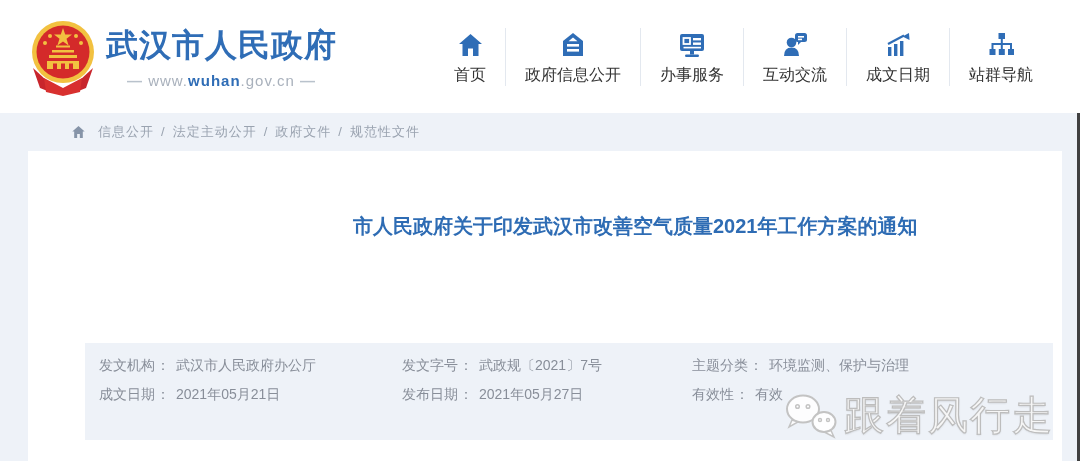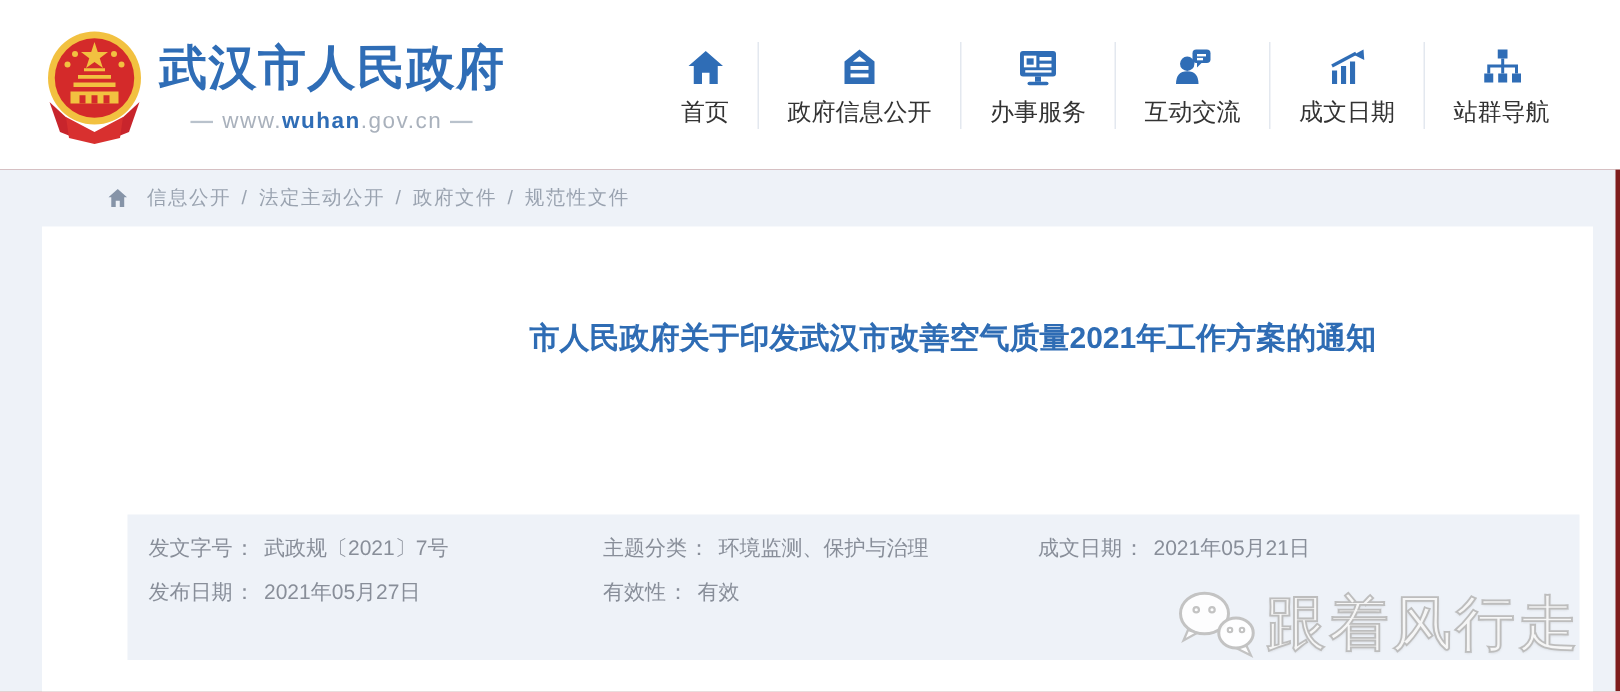--- a/index.html
+++ b/index.html
@@ -1,18 +1,18 @@
 <!DOCTYPE html>
 <html><head>
 <meta charset="utf-8">
 <style>
   * { margin:0; padding:0; box-sizing:border-box; }
   html,body { width:1080px; height:461px; overflow:hidden; background:#ffffff;
               font-family:"Liberation Sans","DejaVu Sans",sans-serif; }
-  .stage { position:relative; width:1080px; height:461px; background:#7f1d1d; }
+  .stage { position:relative; width:1080px; height:461px; background:#404040; }
 
   
   .site-header { position:absolute; left:0; top:0; width:1080px; height:113px;
                  background:#fff; display:flex; align-items:center; justify-content:space-between; }
   .brand { display:flex; align-items:center; margin-left:30px; }
   .emblem { width:66px; height:78px; flex:0 0 66px; }
   .brand-text { margin-left:10px; }
   .brand-title { font-size:32px; font-weight:bold; color:#2f6db6; letter-spacing:1px; white-space:nowrap; }
   .brand-url { margin-top:4px; text-align:center; font-size:15px; letter-spacing:1px;
                color:#a9b1bc; white-space:nowrap; }
@@ -181,20 +181,21 @@
     <span class="crumbs">
       <span>信息公开</span><span class="sep">/</span><span>法定主动公开</span><span class="sep">/</span><span>政府文件</span><span class="sep">/</span><span>规范性文件</span>
     </span>
   </div>
 
   <div class="card">
 
     <h1 class="doc-title">市人民政府关于印发武汉市改善空气质量2021年工作方案的通知</h1>
 
     <div class="meta-box">
+      <div class="meta-item"><span>发文机构</span><span class="colon">：</span><span>武汉市人民政府办公厅</span></div>
       <div class="meta-item"><span>发文字号</span><span class="colon">：</span><span>武政规〔2021〕7号</span></div>
       <div class="meta-item"><span>主题分类</span><span class="colon">：</span><span>环境监测、保护与治理</span></div>
       <div class="meta-item"><span>成文日期</span><span class="colon">：</span><span>2021年05月21日</span></div>
       <div class="meta-item"><span>发布日期</span><span class="colon">：</span><span>2021年05月27日</span></div>
       <div class="meta-item"><span>有效性</span><span class="colon">：</span><span>有效</span></div>
     </div>
 
   </div>
 
   <div class="watermark">

